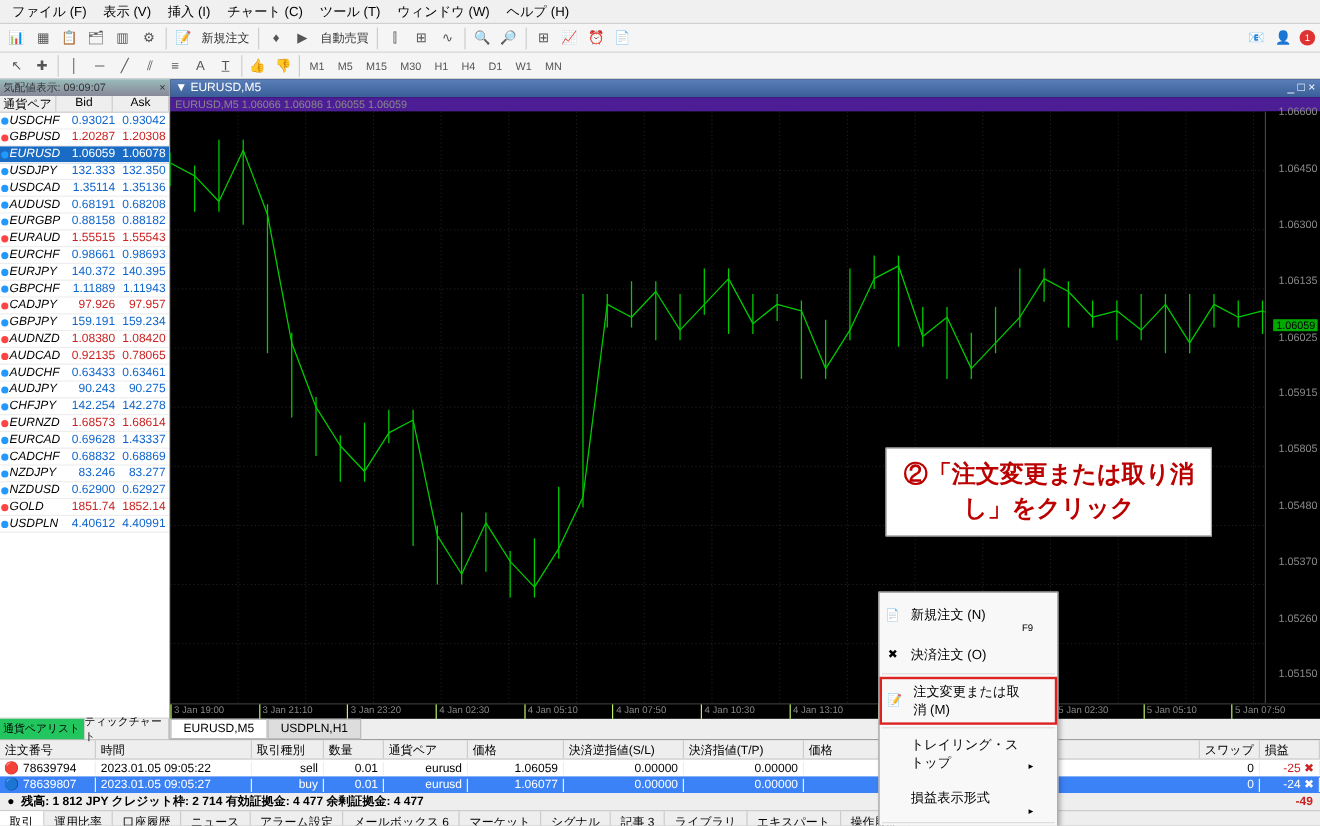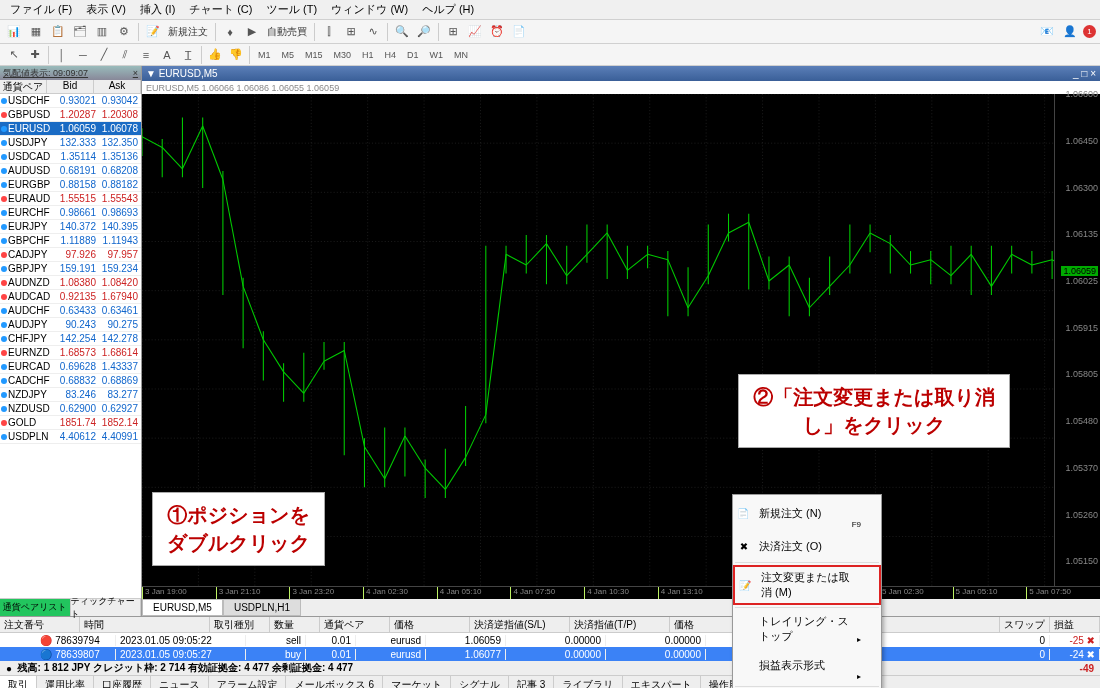--- a/index.html
+++ b/index.html
@@ -17,39 +17,39 @@
 .badge { background: #d33; color: #fff; border-radius: 50%; width: 13px; height: 13px; font-size: 8px; display: flex; align-items: center; justify-content: center; }
 
 .toolbar2 { height: 22px; background: #f5f5f5; border-bottom: 1px solid #d0d0d0; display: flex; align-items: center; padding: 0 4px; gap: 1px; }
 .tf { font-size: 9px; padding: 2px 4px; color: #555; border: 1px solid transparent; }
 
 
 .workspace { display: flex; height: 550px; }
 
 
 .market-watch { width: 142px; border-right: 1px solid #999; background: #fff; display: flex; flex-direction: column; }
-.mw-title { background: linear-gradient(#9bb, #889); height: 14px; font-size: 9px; color: #333; padding: 0 3px; display: flex; align-items: center; justify-content: space-between; text-decoration: underline; }
+.mw-title { background: linear-gradient(#9bb, #889); height: 14px; font-size: 9px; color: #333; padding: 0 3px; display: flex; align-items: center; justify-content: space-between; }
 .mw-head { display: flex; background: #eee; border-bottom: 1px solid #ccc; height: 14px; }
 .mw-head div { flex: 1; font-size: 10px; padding: 0 2px; border-right: 1px solid #ccc; text-align: center; }
 .mw-body { flex: 1; overflow: auto; }
 .mw-row { display: flex; height: 14px; border-bottom: 1px solid #eee; align-items: center; }
 .mw-row.sel { background: #1a6bc4; color: #fff; }
-.mw-sym { width: 56px; font-size: 10px; display: flex; align-items: center; gap: 1px; padding-left: 1px; }
+.mw-sym { width: 56px; font-size: 10px; display: flex; align-items: center; gap: 1px; padding-left: 1px; font-style: italic; }
 .mw-dot { width: 6px; height: 6px; border-radius: 50%; }
 .mw-bid, .mw-ask { width: 42px; font-size: 10px; text-align: right; padding-right: 2px; }
 .up { color: #1166cc; }
 .dn { color: #cc2222; }
 .mw-tabs { display: flex; height: 18px; border-top: 1px solid #ccc; }
 .mw-tab { flex: 1; font-size: 9px; display: flex; align-items: center; justify-content: center; background: #eee; border-right: 1px solid #ccc; }
 .mw-tab.on { background: #22c55e; }
 
 
 .chart-area { flex: 1; background: #000; display: flex; flex-direction: column; position: relative; }
 .chart-title { height: 16px; background: linear-gradient(#5b7fb8, #3a5f98); color: #fff; font-size: 10px; padding: 0 4px; display: flex; align-items: center; justify-content: space-between; }
-.chart-info { height: 14px; background: #ffffff; color: #888; font-size: 9px; padding: 0 4px; display: flex; align-items: center; }
+.chart-info { height: 14px; background: #4c1d95; color: #888; font-size: 9px; padding: 0 4px; display: flex; align-items: center; }
 .chart-canvas { flex: 1; background: #000; position: relative; }
 .chart-canvas svg { width: 100%; height: 100%; }
 .grid-line { stroke: #333; stroke-width: 0.5; stroke-dasharray: 1 2; }
 .candle { stroke: #0c0; stroke-width: 1; }
 .price-scale { position: absolute; right: 0; top: 0; bottom: 0; width: 46px; background: #000; border-left: 1px solid #444; }
 .price-lbl { position: absolute; right: 2px; font-size: 9px; color: #888; transform: translateY(-50%); }
 .price-lbl.cur { background: #0a0; color: #000; padding: 0 2px; }
 .time-scale { height: 14px; background: #000; border-top: 1px solid #444; display: flex; }
 .time-lbl { font-size: 8px; color: #888; flex: 1; border-left: 1px solid #bef264; padding-left: 2px; white-space: nowrap; overflow: hidden; }
 .pos-line { position: absolute; left: 0; right: 46px; border-top: 1px dashed #0c0; font-size: 8px; color: #8c8; padding-left: 2px; }
@@ -65,21 +65,21 @@
 .ctx-item { padding: 3px 20px 3px 26px; display: flex; justify-content: space-between; align-items: center; position: relative; }
 .ctx-sep { height: 1px; background: #ddd; margin: 2px 2px; }
 .ctx-item.hl { border: 2px solid #d22; }
 .ctx-ico { position: absolute; left: 4px; width: 14px; height: 14px; display: flex; align-items: center; justify-content: center; font-size: 10px; }
 .ctx-arrow { font-size: 8px; margin-top: 22px; }
 
 
 .terminal { border-top: 1px solid #999; background: #fff; }
 .term-head { display: flex; height: 16px; background: #eee; border-bottom: 1px solid #ccc; }
 .term-head div { font-size: 10px; padding: 0 4px; border-right: 1px solid #ccc; display: flex; align-items: center; }
-.term-row { display: flex; height: 14px; align-items: center; padding-left: 36px; }
+.term-row { display: flex; height: 14px; align-items: center; }
 .term-row.sel { background: #3b82f6; color: #fff; }
 .term-row div { font-size: 10px; padding: 0 4px; border-right: 1px solid #eee; overflow: hidden; }
 .c-order{width:80px} .c-time{width:130px} .c-type{width:60px;text-align:right} .c-lot{width:50px;text-align:right}
 .c-sym{width:70px;text-align:right} .c-price{width:80px;text-align:right} .c-sl{width:100px;text-align:right}
 .c-tp{width:100px;text-align:right} .c-cur{width:65px;text-align:right} .c-blank{flex:1} .c-swap{width:50px;text-align:right} .c-pl{width:50px;text-align:right}
 .term-balance { height: 14px; font-size: 10px; padding: 0 6px; display: flex; align-items: center; background: #eee; font-weight: bold; }
 .term-tabs { height: 18px; background: #eee; display: flex; border-top: 1px solid #ccc; }
 .term-tab { padding: 2px 8px; font-size: 10px; border-right: 1px solid #ccc; }
 .term-tab.on { background: #fff; }
 .neg { color: #c22; }
@@ -235,21 +235,21 @@
     <div class="mw-ask up">159.234</div>
         </div>
         <div class="mw-row ">
     <div class="mw-sym"><span class="mw-dot" style="background:#f44"></span>AUDNZD</div>
     <div class="mw-bid dn">1.08380</div>
     <div class="mw-ask dn">1.08420</div>
         </div>
         <div class="mw-row ">
     <div class="mw-sym"><span class="mw-dot" style="background:#f44"></span>AUDCAD</div>
     <div class="mw-bid dn">0.92135</div>
-    <div class="mw-ask dn">1.67940</div>
+    <div class="mw-ask dn">0.78065</div>
         </div>
         <div class="mw-row ">
     <div class="mw-sym"><span class="mw-dot" style="background:#29f"></span>AUDCHF</div>
     <div class="mw-bid up">0.63433</div>
     <div class="mw-ask up">0.63461</div>
         </div>
         <div class="mw-row ">
     <div class="mw-sym"><span class="mw-dot" style="background:#29f"></span>AUDJPY</div>
     <div class="mw-bid up">90.243</div>
     <div class="mw-ask up">90.275</div>
@@ -439,21 +439,20 @@
           <div class="price-lbl" style="top:47.5%">1.05915</div>
           <div class="price-lbl" style="top:57%">1.05805</div>
           <div class="price-lbl" style="top:66.5%">1.05480</div>
           <div class="price-lbl" style="top:76%">1.05370</div>
           <div class="price-lbl" style="top:85.5%">1.05260</div>
           <div class="price-lbl" style="top:95%">1.05150</div>
           <div class="price-lbl cur" style="top:36%">1.06059</div>
         </div>
 
       
-      <div class="annot" style="left:10px; bottom:20px;" id="ann1">①ポジションを<br>ダブルクリック</div>
       <div class="annot" style="right:90px; top:280px;" id="ann2">②「注文変更または取り消<br>し」をクリック</div>
 
       
       <div class="ctx" style="left:590px; top:400px;" id="ctx">
           <div class="ctx-item ">
             <span class="ctx-ico">📄</span>
             <span>新規注文 (N)</span>
             <span class="ctx-arrow">F9</span>
           </div>
           <div class="ctx-item ">

